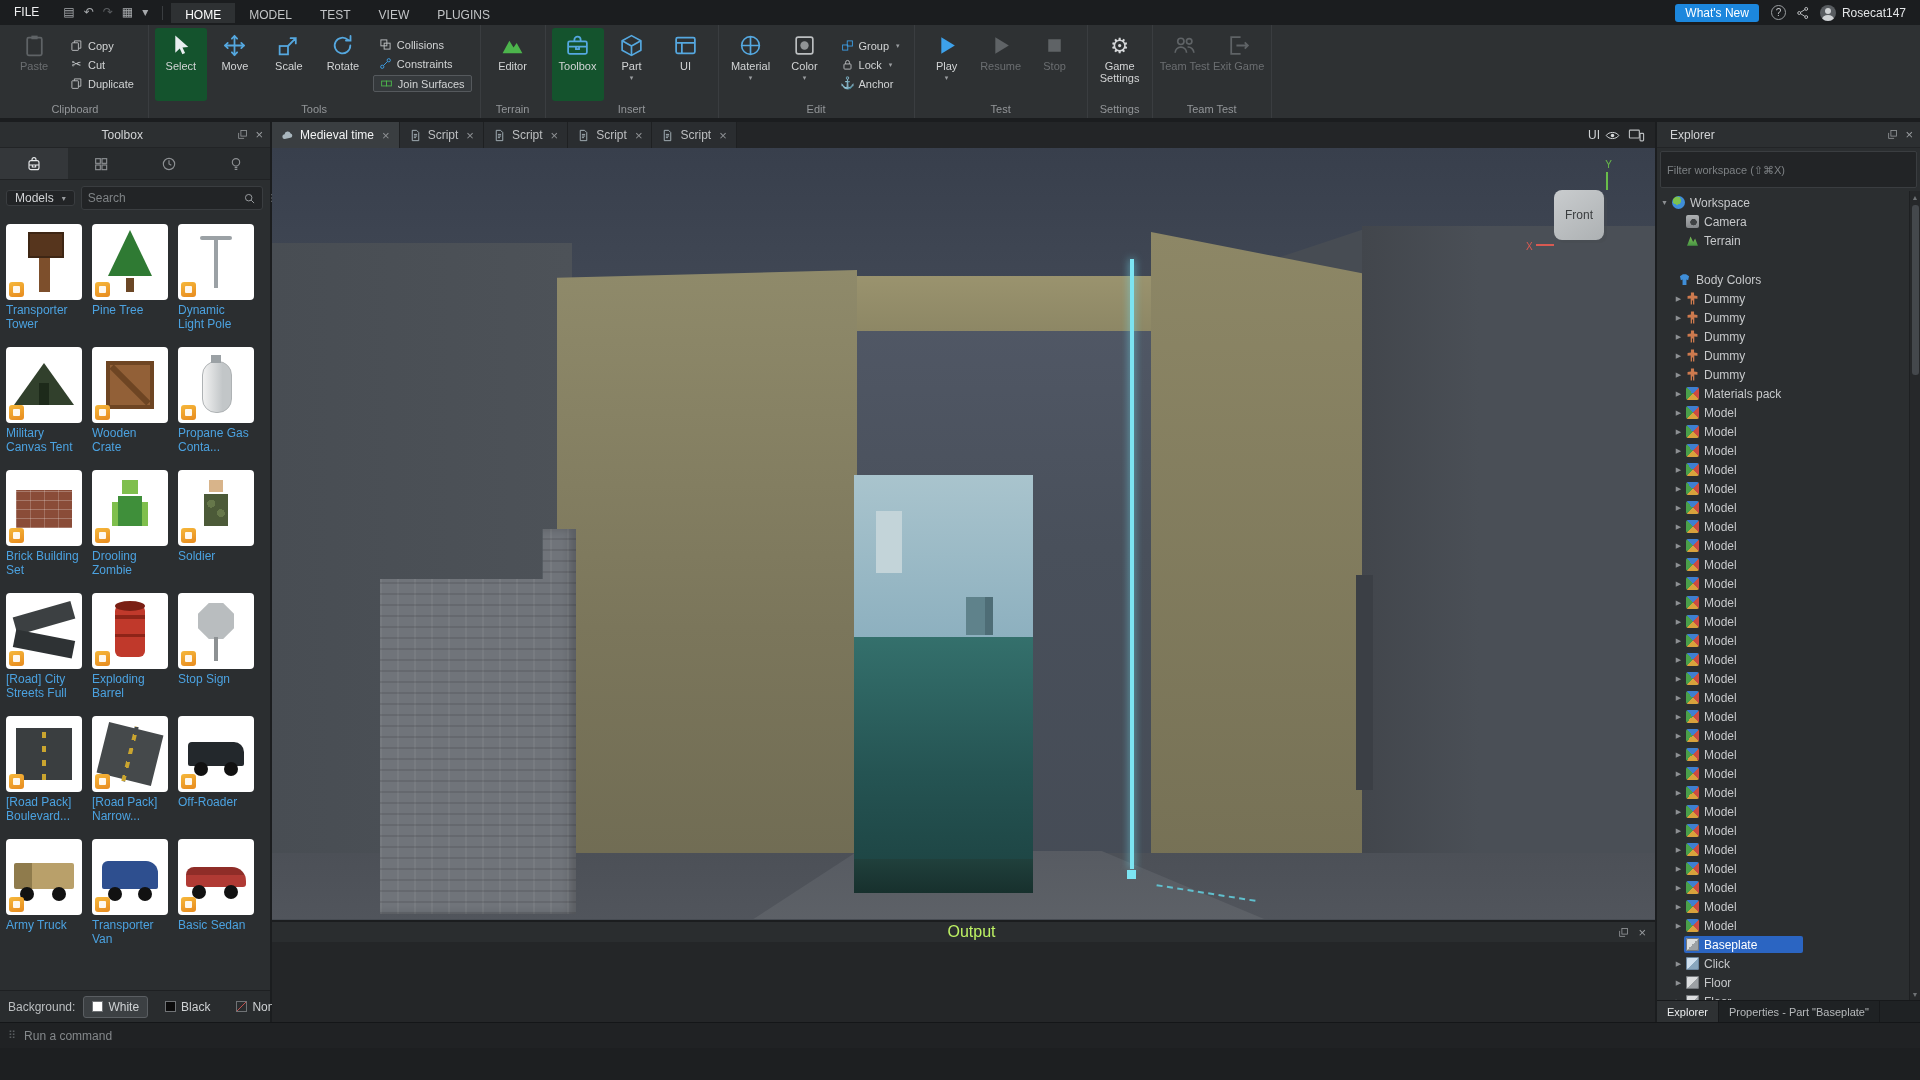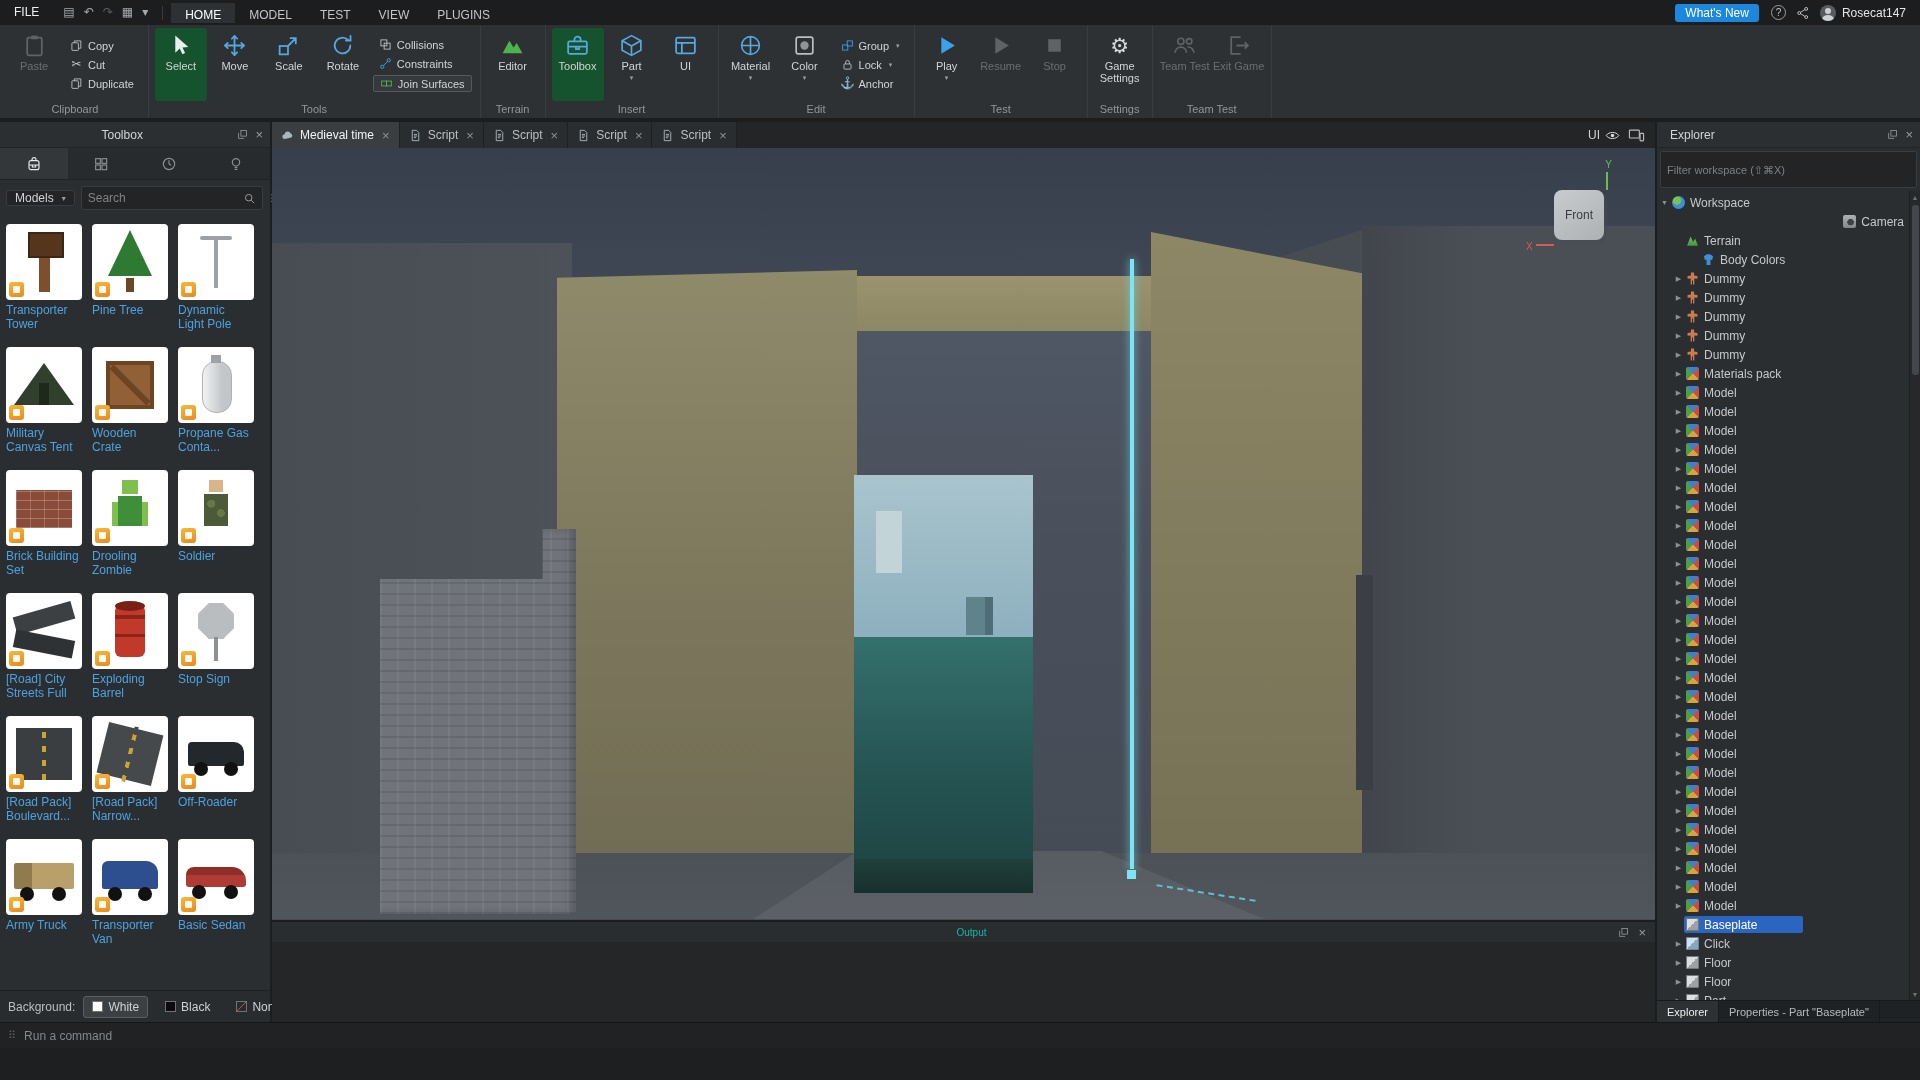--- a/index.html
+++ b/index.html
@@ -157,21 +157,21 @@
   .vp-sel-line::after{content:"";position:absolute;left:-3px;bottom:-10px;width:9px;height:9px;background:#7ce4f2;}
   .vp-dash{left:884px;top:744px;width:100px;height:0;border-top:2px dashed #62d2e2;transform:rotate(9deg);opacity:.85;}
   .vp-viewcube{left:1268px;top:24px;width:76px;height:78px;}
   .vc-face{position:absolute;left:14px;top:18px;width:50px;height:50px;border-radius:8px;background:linear-gradient(145deg,#c9ccce,#adb1b3);box-shadow:3px 3px 0 rgba(70,75,80,.45);display:grid;place-items:center;font-size:12px;color:#3a3d3f;}
   .vc-axis-y{position:absolute;right:8px;top:0;width:2px;height:18px;background:#69bd4a;}
   .vc-ylabel{position:absolute;right:4px;top:-13px;font-size:10px;color:#69bd4a;}
   .vc-axis-x{position:absolute;left:-4px;bottom:4px;width:18px;height:2px;background:#d85a52;}
   .vc-xlabel{position:absolute;left:-14px;bottom:-2px;font-size:10px;color:#d85a52;}
 
   .output-header{height:22px;background:#2a2d2f;border-top:2px solid #1b1d1f;display:flex;align-items:center;position:relative;}
-  .output-title{position:absolute;left:16px;right:0;text-align:center;font-size:10px;color:#14b8a6;}
+  .output-title{position:absolute;left:16px;right:0;text-align:center;font-size:16px;color:#bef264;}
   .oh-icons{margin-left:auto;display:flex;gap:9px;padding-right:9px;z-index:1;align-items:center;color:#9a9da0;}
   .output-body{height:80px;background:#242628;}
 
   
   .explorer-panel{width:265px;background:#2b2e30;display:flex;flex-direction:column;border-left:2px solid #1b1d1f;}
   .filter-row{padding:3px;background:#2b2e30;}
   .filter-input{width:100%;height:37px;background:#222426;border:1px solid #3a3d40;border-radius:2px;color:#cfd2d4;font-size:11px;padding:0 6px;font-family:inherit;outline:none;}
   .filter-input::placeholder{color:#7d8184;}
   .tree{flex:1;overflow:hidden;position:relative;padding:2px 12px 0 0;}
   .trow{height:19px;display:flex;align-items:center;font-size:12px;color:#c6c8ca;}
@@ -939,37 +939,37 @@
     </div>
     <div class="tree">
   <div class="trow" style="padding-left: 2px;">
     <span class="arrow">▼</span>
     <span class="rowinner">
       <span class="ticon ic-workspace"></span>
       <span class="tlabel">Workspace</span>
     </span>
   </div>
 
-  <div class="trow" style=" justify-content: flex-end;">
+  <div class="trow" style="padding-left: 16px;">
     <span class="arrow"></span>
     <span class="rowinner">
       <span class="ticon ic-camera"></span>
       <span class="tlabel">Camera</span>
     </span>
   </div>
 
   <div class="trow" style="padding-left: 16px;">
     <span class="arrow"></span>
     <span class="rowinner">
       <span class="ticon ic-terrain"></span>
       <span class="tlabel">Terrain</span>
     </span>
   </div>
 
-  <div class="trow" style="padding-left: 32px;">
+  <div class="trow" style="padding-left: 8px; margin-top: 20px;">
     <span class="arrow"></span>
     <span class="rowinner">
       <span class="ticon ic-bodycolors"></span>
       <span class="tlabel">Body Colors</span>
     </span>
   </div>
 
   <div class="trow" style="padding-left: 16px;">
     <span class="arrow">▶</span>
     <span class="rowinner">

